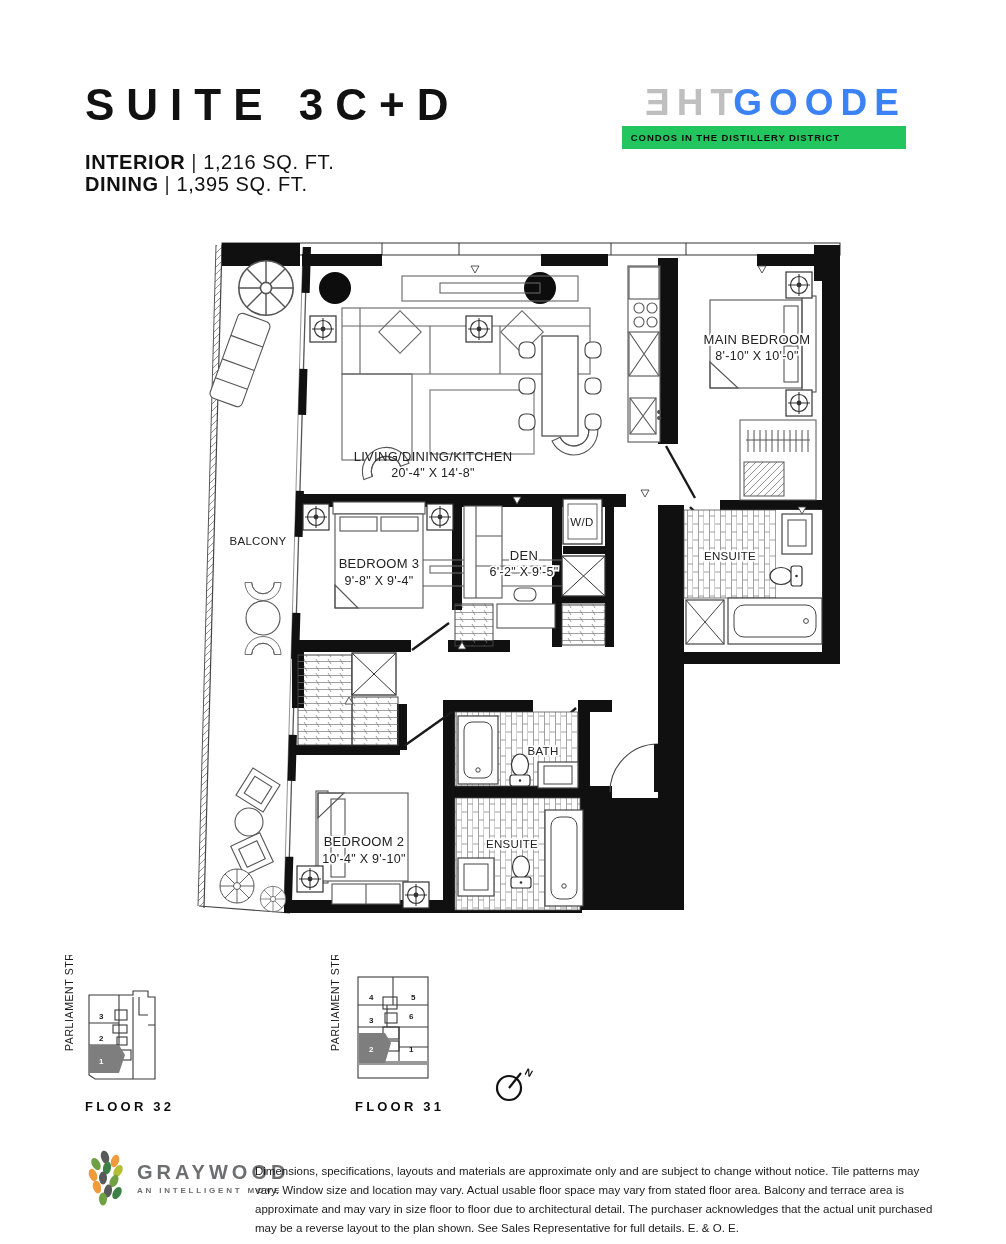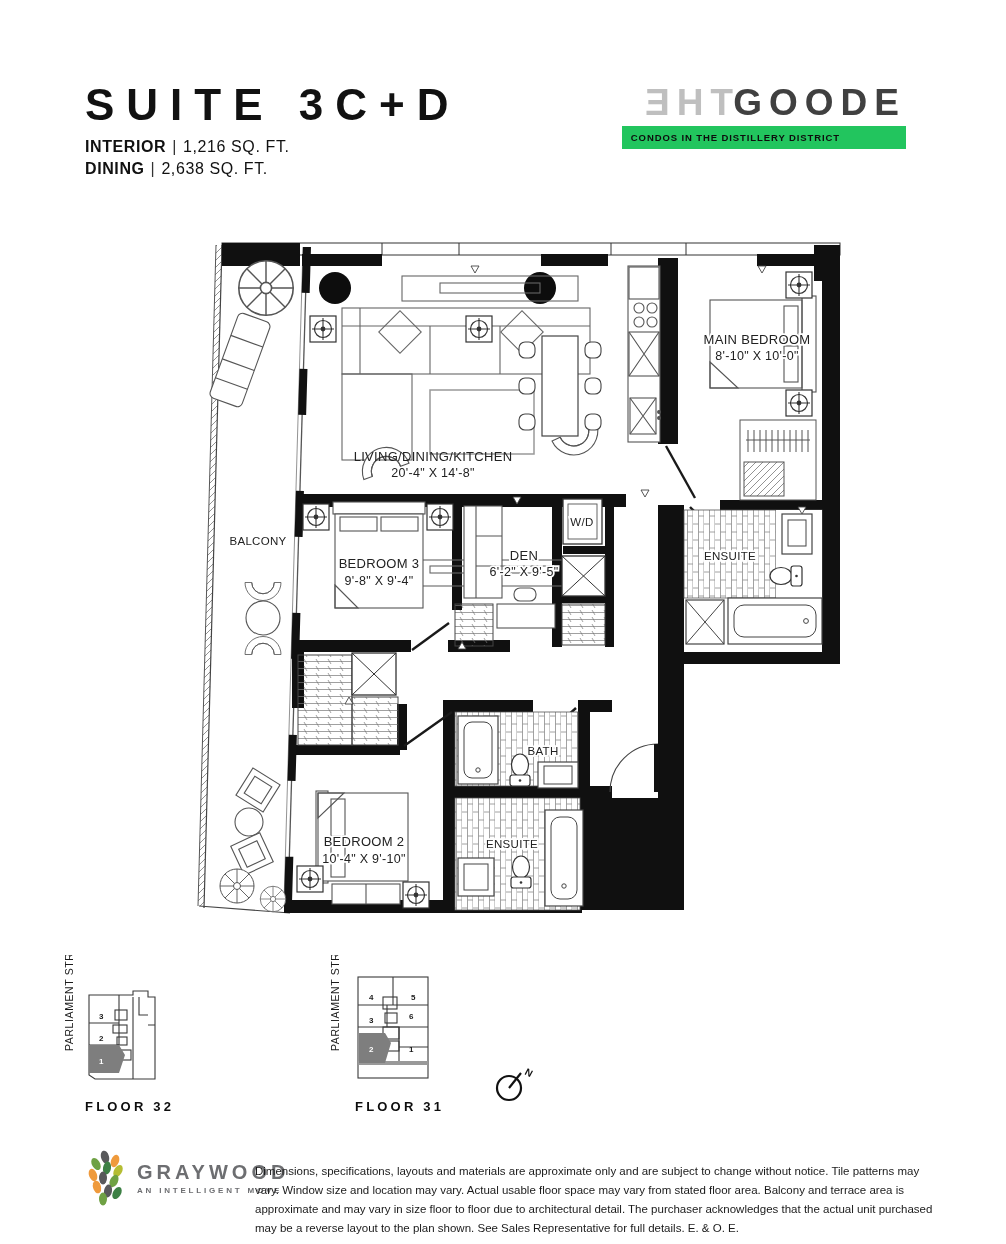--- a/index.html
+++ b/index.html
@@ -5,28 +5,28 @@
   html,body{margin:0;padding:0;}
   body{
     width:1006px;height:1244px;position:relative;background:#ffffff;
     font-family:"Liberation Sans", sans-serif;color:#111;overflow:hidden;
   }
   .abs{position:absolute;}
   
   .title-block{left:85px;top:82px;}
   .suite-title{font-size:44px;font-weight:800;letter-spacing:12px;line-height:46px;white-space:nowrap;text-align:center;}
   .suite-subtitle{font-size:19px;font-weight:700;letter-spacing:7px;margin-top:13px;white-space:nowrap;}
-  .stats{margin-top:8px;font-size:16px;letter-spacing:.6px;line-height:22px;}
+  .stats{margin-top:23px;font-size:20px;letter-spacing:.6px;line-height:22px;}
   .stats .lab{font-weight:600;}
   .stats .sep{color:#333;padding:0 6px;}
   
   .brand{right:100px;top:84px;text-align:right;}
   .brand-name{font-size:37px;font-weight:800;letter-spacing:7px;line-height:38px;white-space:nowrap;}
   .brand-the{display:inline-block;transform:scaleX(-1);color:#bfbfbf;}
-  .brand-goode{color:#404040;}
+  .brand-goode{color:#3b82f6;}
   .brand-tag{display:inline-block;margin-top:4px;background:#22c55e;color:#0d0d0d;
     font-size:9.5px;font-weight:700;letter-spacing:.9px;padding:6px 66px 6px 9px;white-space:nowrap;}
   
   .kp-caption{font-size:13px;font-weight:700;letter-spacing:3.2px;fill:#0d0d0d;}
   .kp-street{font-size:10.5px;letter-spacing:.6px;fill:#1a1a1a;}
   .kp-num{font-size:8px;font-weight:700;fill:#1a1a1a;}
   .kp-num-hl{fill:#ffffff;}
   
   .footer-logo{left:85px;top:1150px;display:flex;align-items:center;gap:10px;}
   .gw-name{font-size:20px;font-weight:700;letter-spacing:4px;color:#6d6e71;line-height:22px;text-align:center;}
@@ -39,21 +39,21 @@
   .room-small{font-size:11.5px;fill:#222;letter-spacing:.3px;}
   .halo{paint-order:stroke;stroke:#ffffff;stroke-width:3.5px;}
 </style>
 </head>
 <body>
 
 <div class="abs title-block">
   <div class="suite-title">SUITE 3C+D</div>
   <div class="stats">
     <div><span class="lab">INTERIOR</span><span class="sep">|</span><span>1,216 SQ. FT.</span></div>
-    <div><span class="lab">DINING</span><span class="sep">|</span><span>2,638 SQ. FT.</span></div>
+    <div><span class="lab">DINING</span><span class="sep">|</span><span>1,395 SQ. FT.</span></div>
   </div>
 </div>
 
 <div class="abs brand">
   <div class="brand-name"><span class="brand-the">THE</span><span class="brand-goode">GOODE</span></div>
   <div class="brand-tag">CONDOS IN THE DISTILLERY DISTRICT</div>
 </div>
 
 <svg class="abs" style="left:185px;top:233px;" width="680" height="700" viewBox="185 233 680 700">
   <defs>

